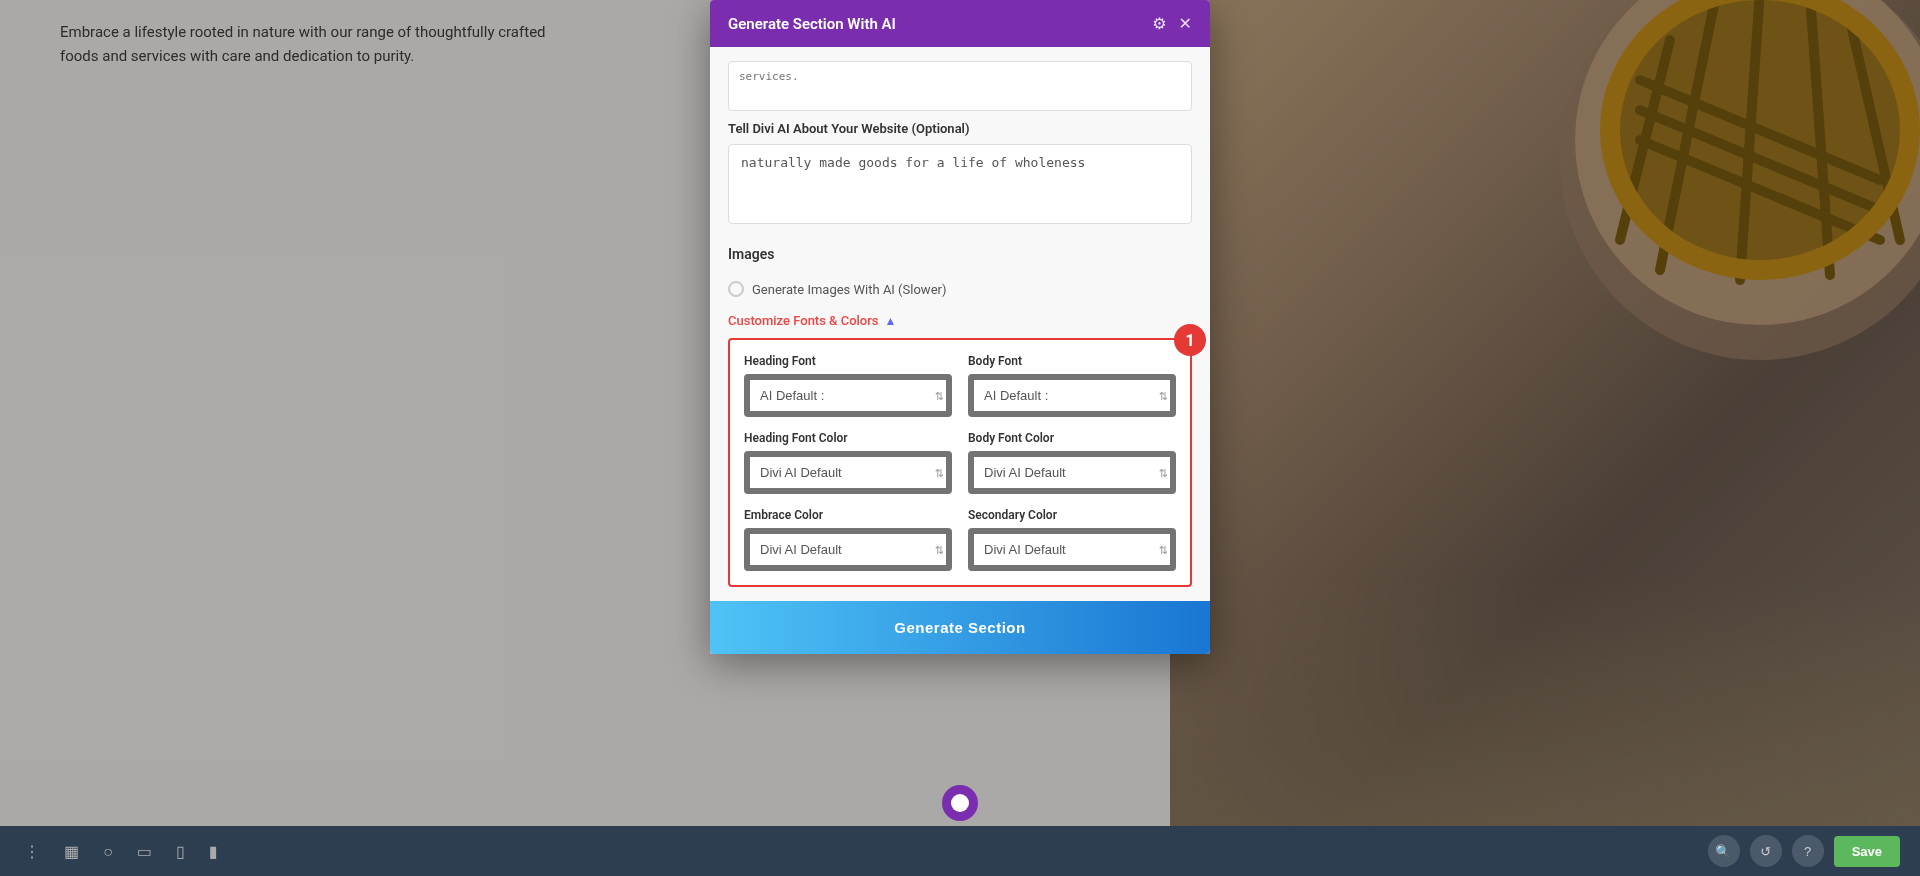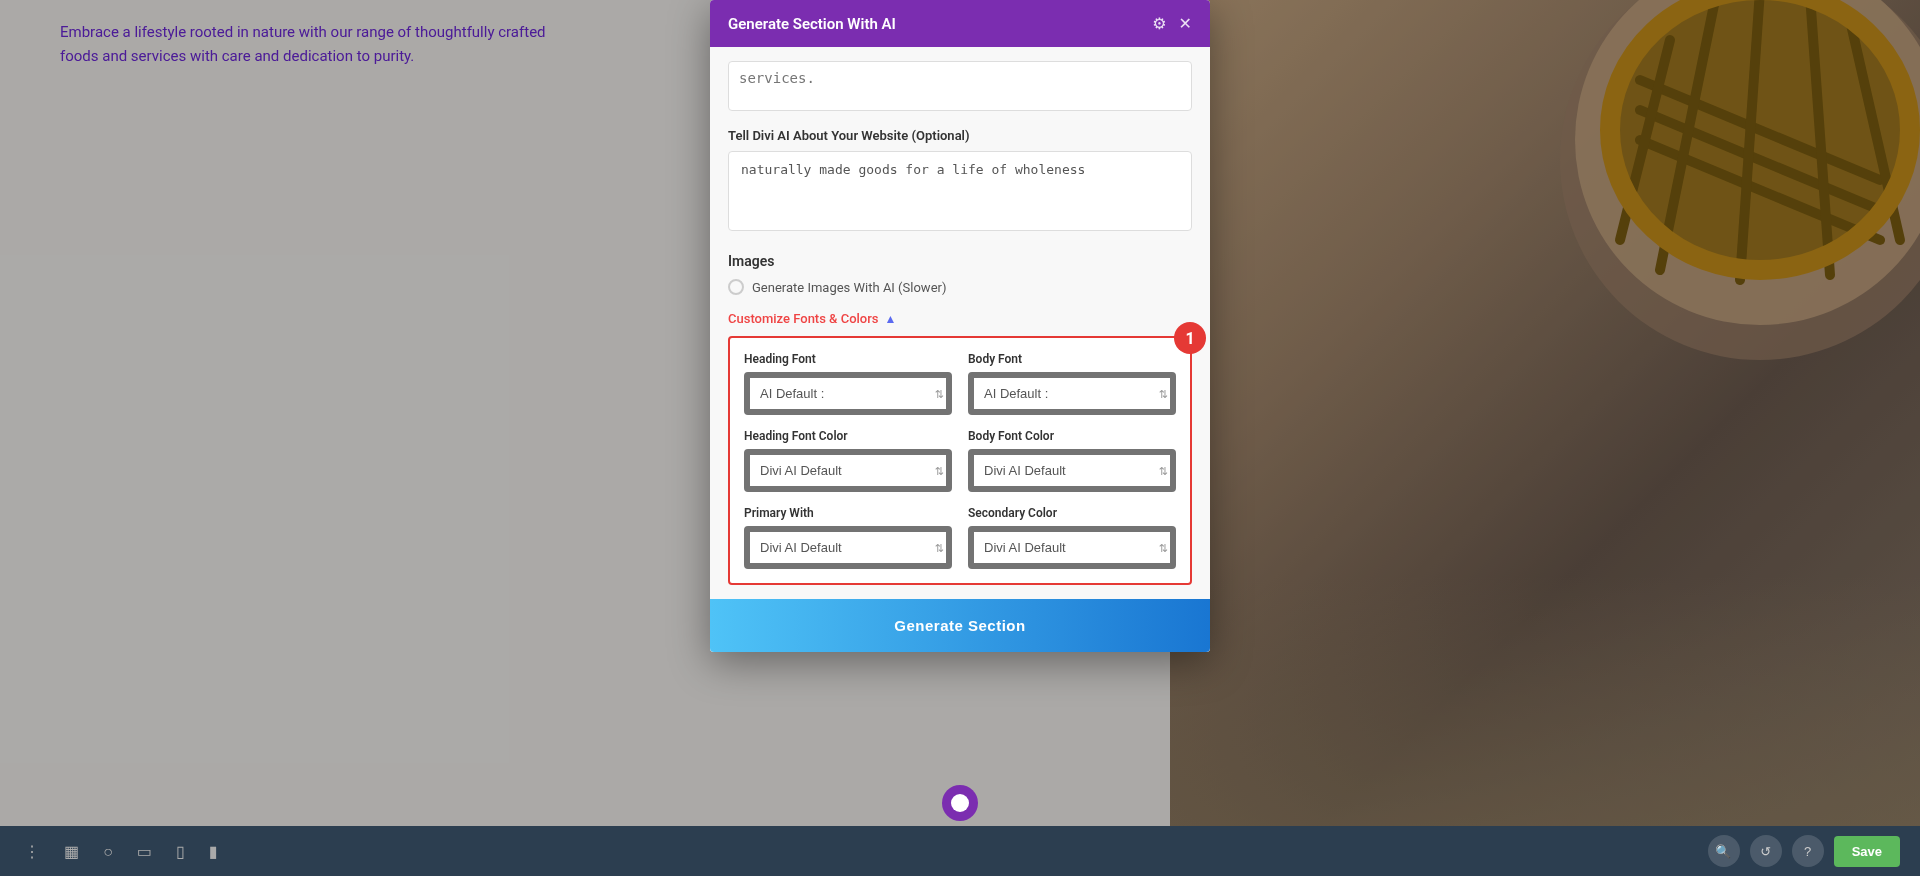--- a/index.html
+++ b/index.html
@@ -24,21 +24,21 @@
       padding: 40px 60px;
       background: #f5f3f0;
       display: flex;
       flex-direction: column;
       justify-content: flex-start;
       padding-top: 20px;
     }
 
     .page-tagline {
       font-size: 15px;
-      color: #6d28d9;
+      color: #404040;
       line-height: 1.6;
       max-width: 500px;
       margin-bottom: 30px;
     }
 
     .explore-btn {
       display: inline-block;
       background: #4a7a8a;
       color: white;
       padding: 14px 28px;
@@ -193,29 +193,29 @@
       padding: 14px 18px;
     }
 
     
     .prev-textarea {
       width: 100%;
       height: 50px;
       border: 1px solid #ddd;
       border-radius: 4px;
       padding: 8px 10px;
-      font-size: 14px;
+      font-size: 11px;
       color: #555;
       resize: none;
       background: white;
       overflow: hidden;
     }
 
     .form-section {
-      margin-top: 13px;
+      margin-top: 6px;
     }
 
     .form-label {
       font-size: 13px;
       font-weight: 600;
       color: #333;
       margin-bottom: 8px;
       display: block;
     }
 
@@ -232,21 +232,21 @@
     }
 
     .images-section {
       margin-top: 18px;
     }
 
     .images-label {
       font-size: 14px;
       font-weight: 600;
       color: #333;
-      margin-bottom: 10px;
+      margin-bottom: 19px;
       display: block;
     }
 
     .radio-option {
       display: flex;
       align-items: center;
       gap: 8px;
       margin-bottom: 8px;
     }
 
@@ -530,21 +530,21 @@
             <div class="select-wrapper">
               <select class="select-field">
                 <option>Divi AI Default</option>
               </select>
             </div>
           </div>
         </div>
 
         <div class="fonts-row" style="margin-bottom:0;">
           <div class="fonts-col">
-            <span class="fonts-col-label">Primary With</span>
+            <span class="fonts-col-label">Embrace Color</span>
             <div class="select-wrapper">
               <select class="select-field">
                 <option>Divi AI Default</option>
               </select>
             </div>
           </div>
           <div class="fonts-col">
             <span class="fonts-col-label">Secondary Color</span>
             <div class="select-wrapper">
               <select class="select-field">

